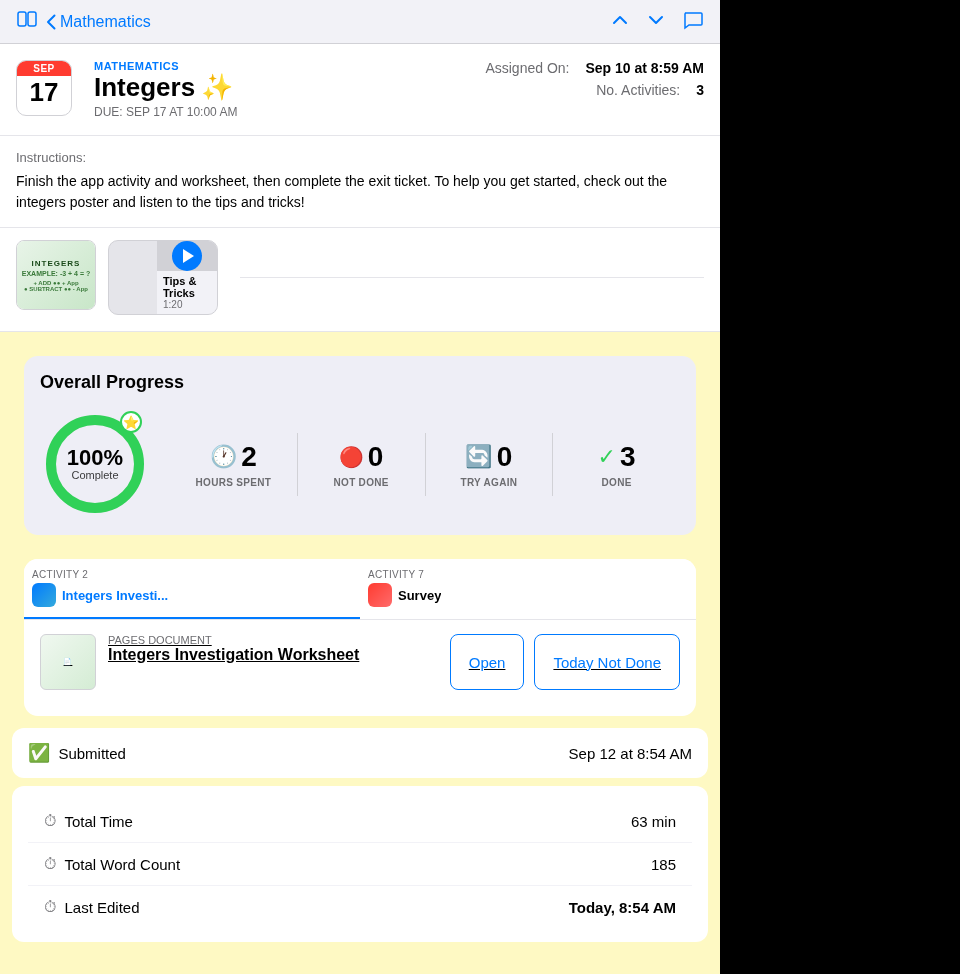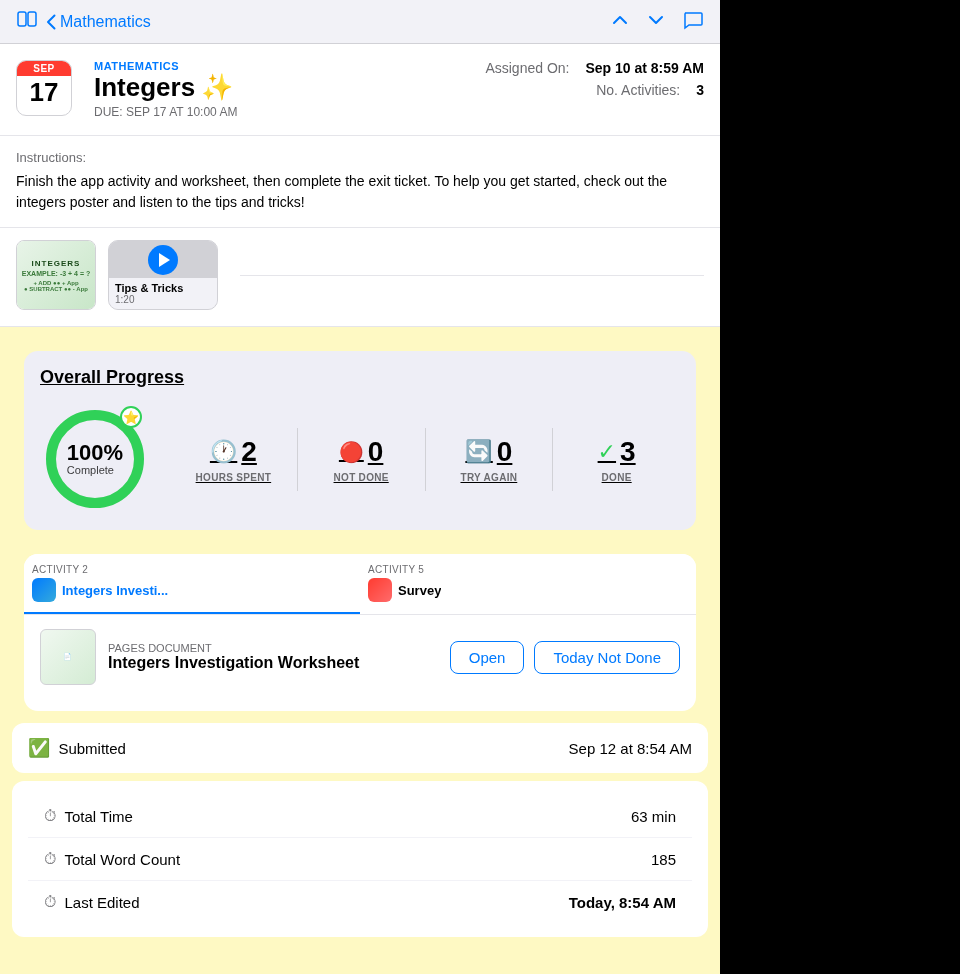--- a/index.html
+++ b/index.html
@@ -183,20 +183,21 @@
     }
     .attachment-video {
       width: 110px;
       border-radius: 10px;
       border: 1px solid #d1d1d6;
       overflow: hidden;
       flex-shrink: 0;
       background: #e5e5ea;
       display: flex;
       flex-direction: column;
+      padding-left: 48px;
     }
     .video-preview {
       flex: 1;
       background: #d1d1d6;
       display: flex;
       align-items: center;
       justify-content: center;
       height: 52px;
     }
     .play-btn {
@@ -228,21 +229,20 @@
     .video-duration {
       font-size: 10px;
       color: #6c6c70;
     }
     
     .progress-section {
       background: #eeeef6;
       margin: 12px;
       border-radius: 14px;
       padding: 16px;
-      text-decoration: underline;
     }
     .progress-title {
       font-size: 18px;
       font-weight: 700;
       color: #000;
       margin-bottom: 16px;
     }
     .progress-stats {
       display: flex;
       align-items: center;
@@ -258,20 +258,21 @@
       height: 110px;
     }
     .circle-wrap svg {
       transform: rotate(-90deg);
     }
     .circle-text {
       position: absolute;
       top: 50%;
       left: 50%;
       transform: translate(-50%, -50%);
+      text-align: center;
     }
     .circle-pct {
       font-size: 22px;
       font-weight: 800;
       color: #000;
       line-height: 1;
     }
     .circle-label {
       font-size: 11px;
       color: #3a3a3c;
@@ -380,23 +381,23 @@
     }
     .tab-title.active-text {
       color: #007aff;
     }
     
     .activity-content {
       padding: 14px 16px;
     }
     .activity-doc-row {
       display: flex;
-      align-items: center;
       gap: 12px;
       margin-bottom: 12px;
+      text-decoration: underline;
     }
     .doc-thumb {
       width: 56px;
       height: 56px;
       border-radius: 6px;
       border: 1px solid #d1d1d6;
       background: linear-gradient(135deg, #f0f8f0, #d4ecd4);
       flex-shrink: 0;
       display: flex;
       align-items: center;
@@ -649,21 +650,21 @@
 
         <div class="activity-tabs">
           <div class="activity-tab active">
             <div class="tab-num">ACTIVITY 2</div>
             <div class="tab-icon-title">
               <div class="tab-icon" style="background: linear-gradient(135deg, #007aff, #34aadc);"></div>
               <span class="tab-title active-text">Integers Investi...</span>
             </div>
           </div>
           <div class="activity-tab">
-            <div class="tab-num">ACTIVITY 5</div>
+            <div class="tab-num">ACTIVITY 7</div>
             <div class="tab-icon-title">
               <div class="tab-icon" style="background: linear-gradient(135deg, #ff3b30, #ff6b6b);"></div>
               <span class="tab-title">Survey</span>
             </div>
           </div>
         </div>
 
         <div class="activity-content">
           <div class="activity-doc-row">
             <div class="doc-thumb">

